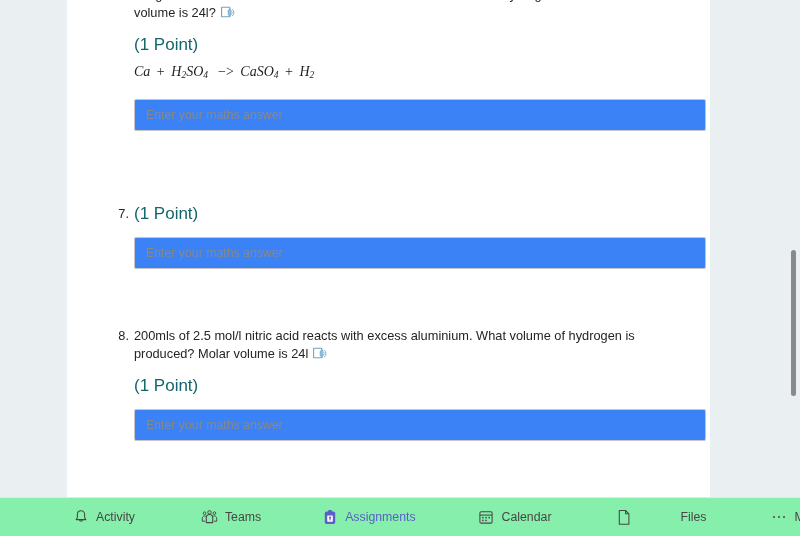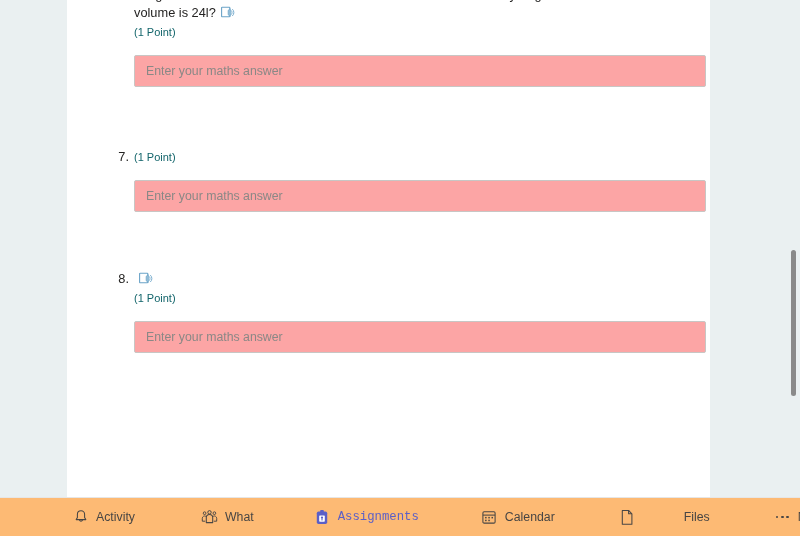--- a/index.html
+++ b/index.html
@@ -79,24 +79,24 @@
     max-width: 565px;
   }
 
   .q-text .reader-icon {
     display: inline-block;
     vertical-align: -3px;
     margin-left: 5px;
   }
 
   .q-points {
-    font-size: 11px;
+    font-size: 17px;
     line-height: 18px;
     color: #13656b;
-    margin-top: 1px;
+    margin-top: 14px;
   }
 
   .q-equation {
     font-family: "Liberation Serif", serif;
     font-style: italic;
     font-size: 14px;
     line-height: 20px;
     color: #1f1f1f;
     margin-top: 8px;
     white-space: nowrap;
@@ -114,21 +114,21 @@
   }
 
   .answer-input {
     display: block;
     width: 572px;
     height: 32px;
     margin-top: 14px;
     padding: 8px 11px;
     border: 1px solid #c8c6c4;
     border-radius: 2px;
-    background: #fca5a5;
+    background: #3b82f6;
     font-family: "Liberation Sans", sans-serif;
     font-size: 12.3px;
     color: #252423;
     outline: none;
   }
   .answer-input::placeholder {
     color: #8a8886;
   }
 
   .q-spacer-lg { height: 60px; }
@@ -152,39 +152,39 @@
     width: 5px;
     height: 146px;
     border-radius: 3px;
     background: #8a8a8a;
   }
 
   
   .bottom-nav {
     flex: 0 0 auto;
     height: 39px;
-    background: #fdba74;
+    background: #86efac;
     border-top: 1px solid #e6e6e6;
     display: flex;
     align-items: center;
     padding: 0 14px;
   }
 
   .nav-item {
     display: flex;
     align-items: center;
     gap: 7px;
     padding: 0 10px;
     height: 100%;
     cursor: pointer;
     user-select: none;
   }
   .nav-item:nth-child(1) { margin-left: 48px; }
   .nav-item:nth-child(2) { margin-left: 46px; }
-  .nav-item:nth-child(3) { margin-left: 40px; font-family: Liberation Mono, monospace; }
+  .nav-item:nth-child(3) { margin-left: 40px; }
   .nav-item:nth-child(4) { margin-left: 42px; text-align: center; }
   .nav-item:nth-child(5) { margin-left: 44px; gap: 48px; }
   .nav-item:nth-child(6) { margin-left: 44px; text-align: right; }
 
   .nav-label {
     font-size: 12.3px;
     color: #484644;
     white-space: nowrap;
   }
   .nav-item.active .nav-label { color: #5b5fc7; }
@@ -227,41 +227,42 @@
           <div class="q-body">
             <div class="q-text">
               <span>802g of calcium reacts with excess sulfuric acid. What volume of hydrogen will be made if molar volume is 24l?</span><span class="reader-icon"><svg width="15" height="14" viewBox="0 0 15 14">
                     <rect x="0.6" y="1.2" width="8.2" height="9.6" rx="0.6" fill="none" stroke="#6ba4c8" stroke-width="1.1"></rect>
                     <path d="M7.2 4.3 L9.2 2.7 L9.2 10.4 L7.2 8.8 Z" fill="#9fc4dc" stroke="#6ba4c8" stroke-width="0.8" stroke-linejoin="round"></path>
                     <path d="M10.3 4.6 A2.6 2.6 0 0 1 10.3 8.5" fill="none" stroke="#6ba4c8" stroke-width="0.9" stroke-linecap="round"></path>
                     <path d="M11.6 3.4 A4.2 4.2 0 0 1 11.6 9.7" fill="none" stroke="#6ba4c8" stroke-width="0.9" stroke-linecap="round"></path>
                   </svg></span>
             </div>
             <div class="q-points">(1 Point)</div>
+            <div class="q-equation">Ca<span class="op">&nbsp;+&nbsp;</span>H<sub>2</sub>SO<sub>4</sub><span class="op">&nbsp;&nbsp;−&gt;&nbsp;</span>CaSO<sub>4</sub><span class="op">&nbsp;+&nbsp;</span>H<sub>2</sub></div>
             <input class="answer-input" type="text" placeholder="Enter your maths answer" style="">
           </div>
         </div>
 
         <div class="q-spacer-lg"></div>
 
         <div class="question">
           <div class="q-number">7.</div>
           <div class="q-body">
             <div class="q-points">(1 Point)</div>
             <input class="answer-input" type="text" placeholder="Enter your maths answer" style="">
           </div>
         </div>
 
         <div class="q-spacer-md"></div>
 
         <div class="question">
           <div class="q-number">8.</div>
           <div class="q-body">
             <div class="q-text">
-              <span class="reader-icon"><svg width="15" height="14" viewBox="0 0 15 14">
+              <span>200mls of 2.5 mol/l nitric acid reacts with excess aluminium. What volume of hydrogen is produced? Molar volume is 24l</span><span class="reader-icon"><svg width="15" height="14" viewBox="0 0 15 14">
                     <rect x="0.6" y="1.2" width="8.2" height="9.6" rx="0.6" fill="none" stroke="#6ba4c8" stroke-width="1.1"></rect>
                     <path d="M7.2 4.3 L9.2 2.7 L9.2 10.4 L7.2 8.8 Z" fill="#9fc4dc" stroke="#6ba4c8" stroke-width="0.8" stroke-linejoin="round"></path>
                     <path d="M10.3 4.6 A2.6 2.6 0 0 1 10.3 8.5" fill="none" stroke="#6ba4c8" stroke-width="0.9" stroke-linecap="round"></path>
                     <path d="M11.6 3.4 A4.2 4.2 0 0 1 11.6 9.7" fill="none" stroke="#6ba4c8" stroke-width="0.9" stroke-linecap="round"></path>
                   </svg></span>
             </div>
             <div class="q-points">(1 Point)</div>
             <input class="answer-input" type="text" placeholder="Enter your maths answer" style="">
           </div>
         </div>
@@ -291,21 +292,21 @@
       <span class="nav-icon">
         <svg width="17" height="16" viewBox="0 0 17 16">
           <circle cx="8.5" cy="3.3" r="1.7" fill="none" stroke="#484644" stroke-width="1"></circle>
           <circle cx="3.6" cy="4.2" r="1.35" fill="none" stroke="#484644" stroke-width="0.95"></circle>
           <circle cx="13.4" cy="4.2" r="1.35" fill="none" stroke="#484644" stroke-width="0.95"></circle>
           <path d="M5.3 13.6 V8.6 A3.2 3.2 0 0 1 11.7 8.6 V13.6 Z" fill="none" stroke="#484644" stroke-width="1.05" stroke-linejoin="round"></path>
           <path d="M4.9 7.3 A2.4 2.4 0 0 0 1.3 9.4 V12.2 H4.2" fill="none" stroke="#484644" stroke-width="0.95" stroke-linejoin="round"></path>
           <path d="M12.1 7.3 A2.4 2.4 0 0 1 15.7 9.4 V12.2 H12.8" fill="none" stroke="#484644" stroke-width="0.95" stroke-linejoin="round"></path>
         </svg>
       </span>
-      <span class="nav-label">What</span>
+      <span class="nav-label">Teams</span>
     </div>
 
     <div class="nav-item active">
       <span class="nav-icon">
         <svg width="16" height="17" viewBox="0 0 16 17">
           <rect x="2.8" y="2.6" width="10.4" height="12.4" rx="1.7" fill="#5b5fc7"></rect>
           <rect x="6.1" y="0.9" width="3.8" height="2.6" rx="1.1" fill="#5b5fc7"></rect>
           <rect x="5.2" y="6.4" width="5.6" height="6.3" rx="0.7" fill="#ffffff"></rect>
           <circle cx="8" cy="8.6" r="1.15" fill="#5b5fc7"></circle>
           <rect x="7.45" y="9.2" width="1.1" height="2.3" rx="0.55" fill="#5b5fc7"></rect>

